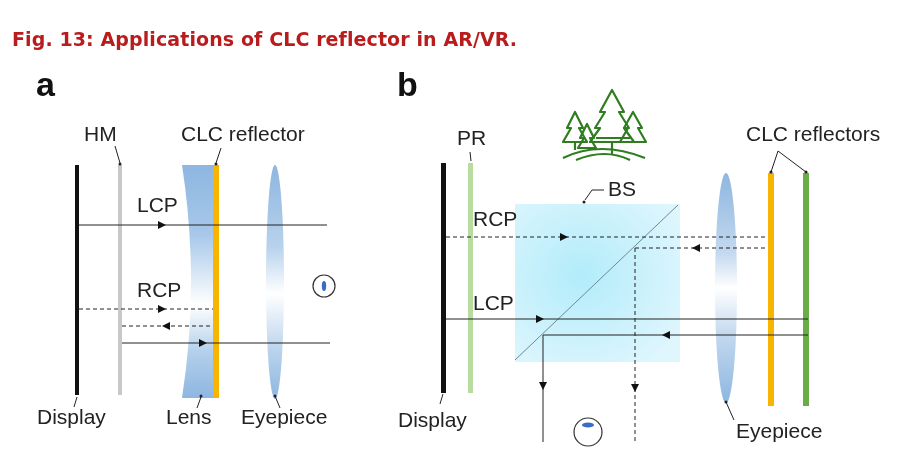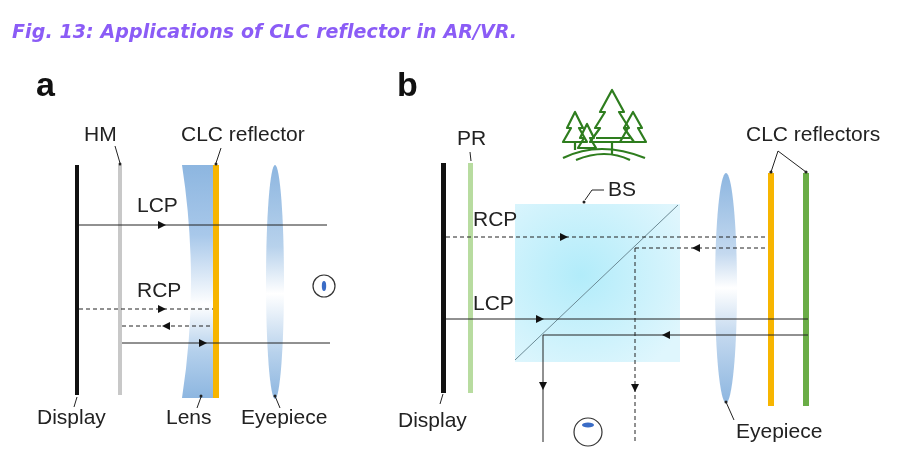--- a/index.html
+++ b/index.html
@@ -1,17 +1,17 @@
 <!DOCTYPE html>
 <html><head>
 <meta charset="utf-8">
 <style>
   html, body { margin: 0; padding: 0; background: #ffffff; }
   body { width: 904px; height: 471px; position: relative; overflow: hidden; font-family: "Liberation Sans", sans-serif; }
-  .title { position: absolute; left: 12px; top: 20px; font-family: "DejaVu Sans", sans-serif; font-weight: bold; font-size: 19px; color: #8b5cf6; letter-spacing: 0.1px; font-style: italic; }
+  .title { position: absolute; left: 12px; top: 28px; font-family: "DejaVu Sans", sans-serif; font-weight: bold; font-size: 19px; color: #b91c1c; letter-spacing: 0.1px; }
   svg { position: absolute; left: 0; top: 0; }
   .lbl { font-family: "Liberation Sans", sans-serif; font-size: 21px; fill: #222; }
   .panel { font-family: "Liberation Sans", sans-serif; font-size: 34px; font-weight: bold; fill: #111; }
 </style>
 </head>
 <body>
 
 <div class="title">Fig. 13: Applications of CLC reflector in AR/VR.</div>
 
 <svg width="904" height="471" viewBox="0 0 904 471">

